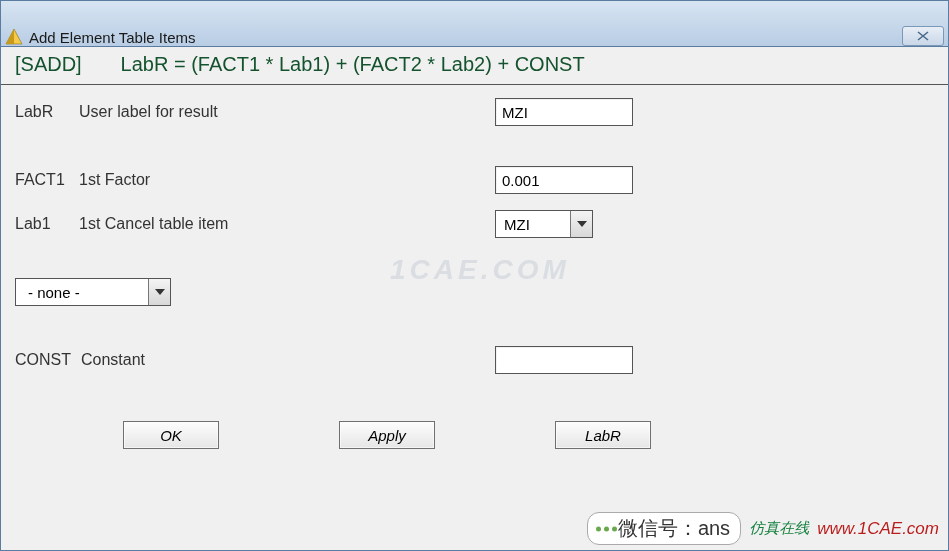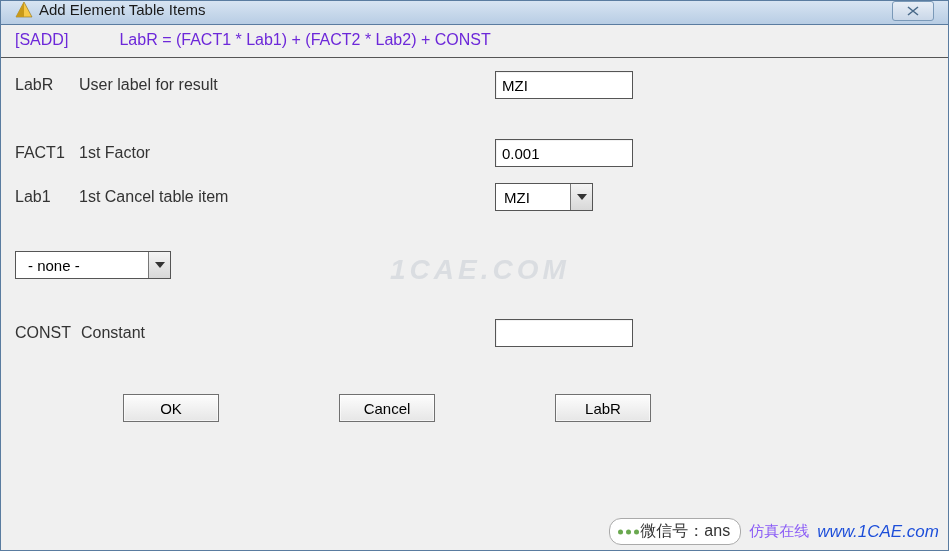--- a/index.html
+++ b/index.html
@@ -13,26 +13,26 @@
   }
   .window {
     width: 949px;
     height: 551px;
     background: #f0f0f0;
     border: 1px solid #5a7ca0;
     display: flex;
     flex-direction: column;
   }
   .titlebar {
-    height: 24px;
+    height: 46px;
     background: linear-gradient(to bottom, #d7e4f2, #b8cde4);
     border-bottom: 1px solid #5a7ca0;
     display: flex;
-    align-items: flex-start;
-    padding: 0 14px;
+    align-items: flex-end;
+    padding: 0 4px;
   }
   .titlebar-icon {
     width: 18px;
     height: 18px;
     margin-right: 6px;
     position: relative;
   }
   .titlebar-icon svg { width: 18px; height: 18px; }
   .titlebar-text {
     flex: 1;
@@ -46,22 +46,22 @@
     border: 1px solid #7a99b8;
     border-radius: 3px;
     display: flex;
     align-items: center;
     justify-content: center;
     cursor: pointer;
   }
   .close-btn svg { width: 12px; height: 10px; }
   .formula-bar {
     padding: 6px 14px 8px 14px;
-    font-size: 16px;
-    color: #6d28d9;
+    font-size: 20px;
+    color: #14532d;
     border-bottom: 1px solid #555;
   }
   .formula-bar .cmd { display: inline-block; min-width: 100px; }
   .content {
     flex: 1;
     padding: 10px 14px 6px 14px;
     display: flex;
     flex-direction: column;
   }
   .row {
@@ -119,20 +119,21 @@
   }
   .btn {
     min-width: 96px;
     height: 28px;
     background: linear-gradient(to bottom, #fdfdfd, #e6e6e6);
     border: 1px solid #707070;
     font-size: 15px;
     font-family: inherit;
     cursor: pointer;
     box-shadow: inset 0 0 0 1px rgba(255,255,255,0.6);
+    font-style: italic;
   }
   .watermark {
     position: absolute;
     top: 254px;
     left: 390px;
     font-size: 28px;
     font-weight: bold;
     letter-spacing: 4px;
     color: rgba(120,140,160,0.18);
     pointer-events: none;
@@ -150,38 +151,38 @@
   }
   .wechat-badge {
     display: flex;
     align-items: center;
   }
   .wechat-badge .bubble {
     background: #fff;
     border: 1px solid #aaa;
     border-radius: 12px;
     padding: 2px 10px 2px 30px;
-    font-size: 16px;
+    font-size: 20px;
     color: #333;
     position: relative;
   }
   .wechat-badge .dots {
     position: absolute;
     left: 8px;
     top: 50%;
     transform: translateY(-50%);
     display: flex;
     gap: 3px;
   }
   .wechat-badge .dot {
     width: 5px; height: 5px; border-radius: 50%; background: #6aa84f;
   }
-  .overlay .cn { color: #8b5cf6; font-weight: 500; }
+  .overlay .cn { color: #15803d; font-style: italic; font-weight: 500; }
   .overlay .url {
-    color: #1d4ed8; font-style: italic; font-size: 17px; font-weight: 500;
+    color: #b91c1c; font-style: italic; font-size: 17px; font-weight: 500;
     text-shadow: 0 0 1px rgba(255,255,255,0.8);
   }
 </style>
 </head>
 <body>
 
 <div class="window">
 
   <div class="titlebar">
     <span class="titlebar-icon">
@@ -271,21 +272,21 @@
       </div>
       <div class="field">
         <input type="text" class="w-med" value="" style="">
       </div>
     </div>
 
     <div class="gap"></div>
 
     <div class="buttons">
       <button class="btn">OK</button>
-      <button class="btn">Cancel</button>
+      <button class="btn">Apply</button>
       <button class="btn">LabR</button>
     </div>
   </div>
 </div>
 
 <div class="watermark">1CAE.COM</div>
 
 <div class="overlay">
   <div class="wechat-badge">
     <div class="bubble">

